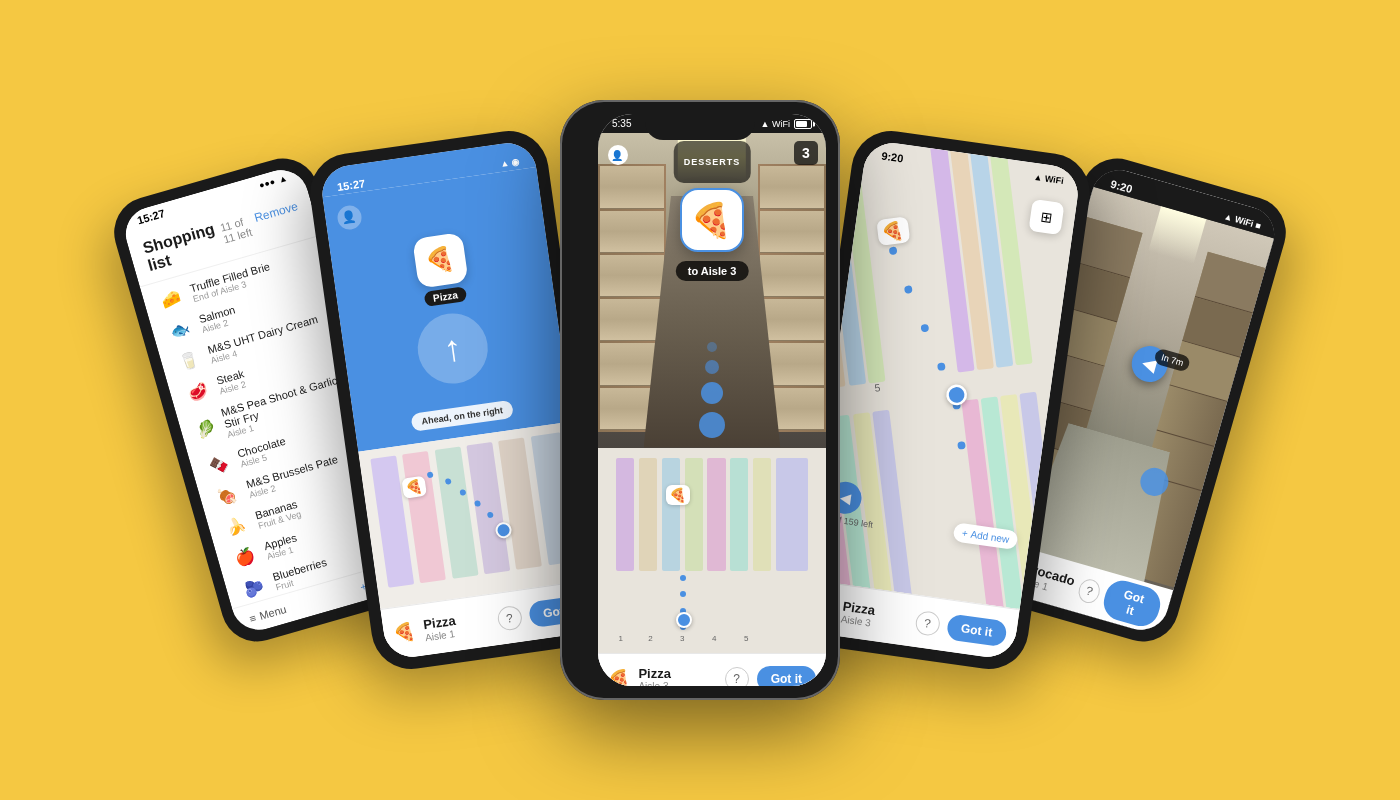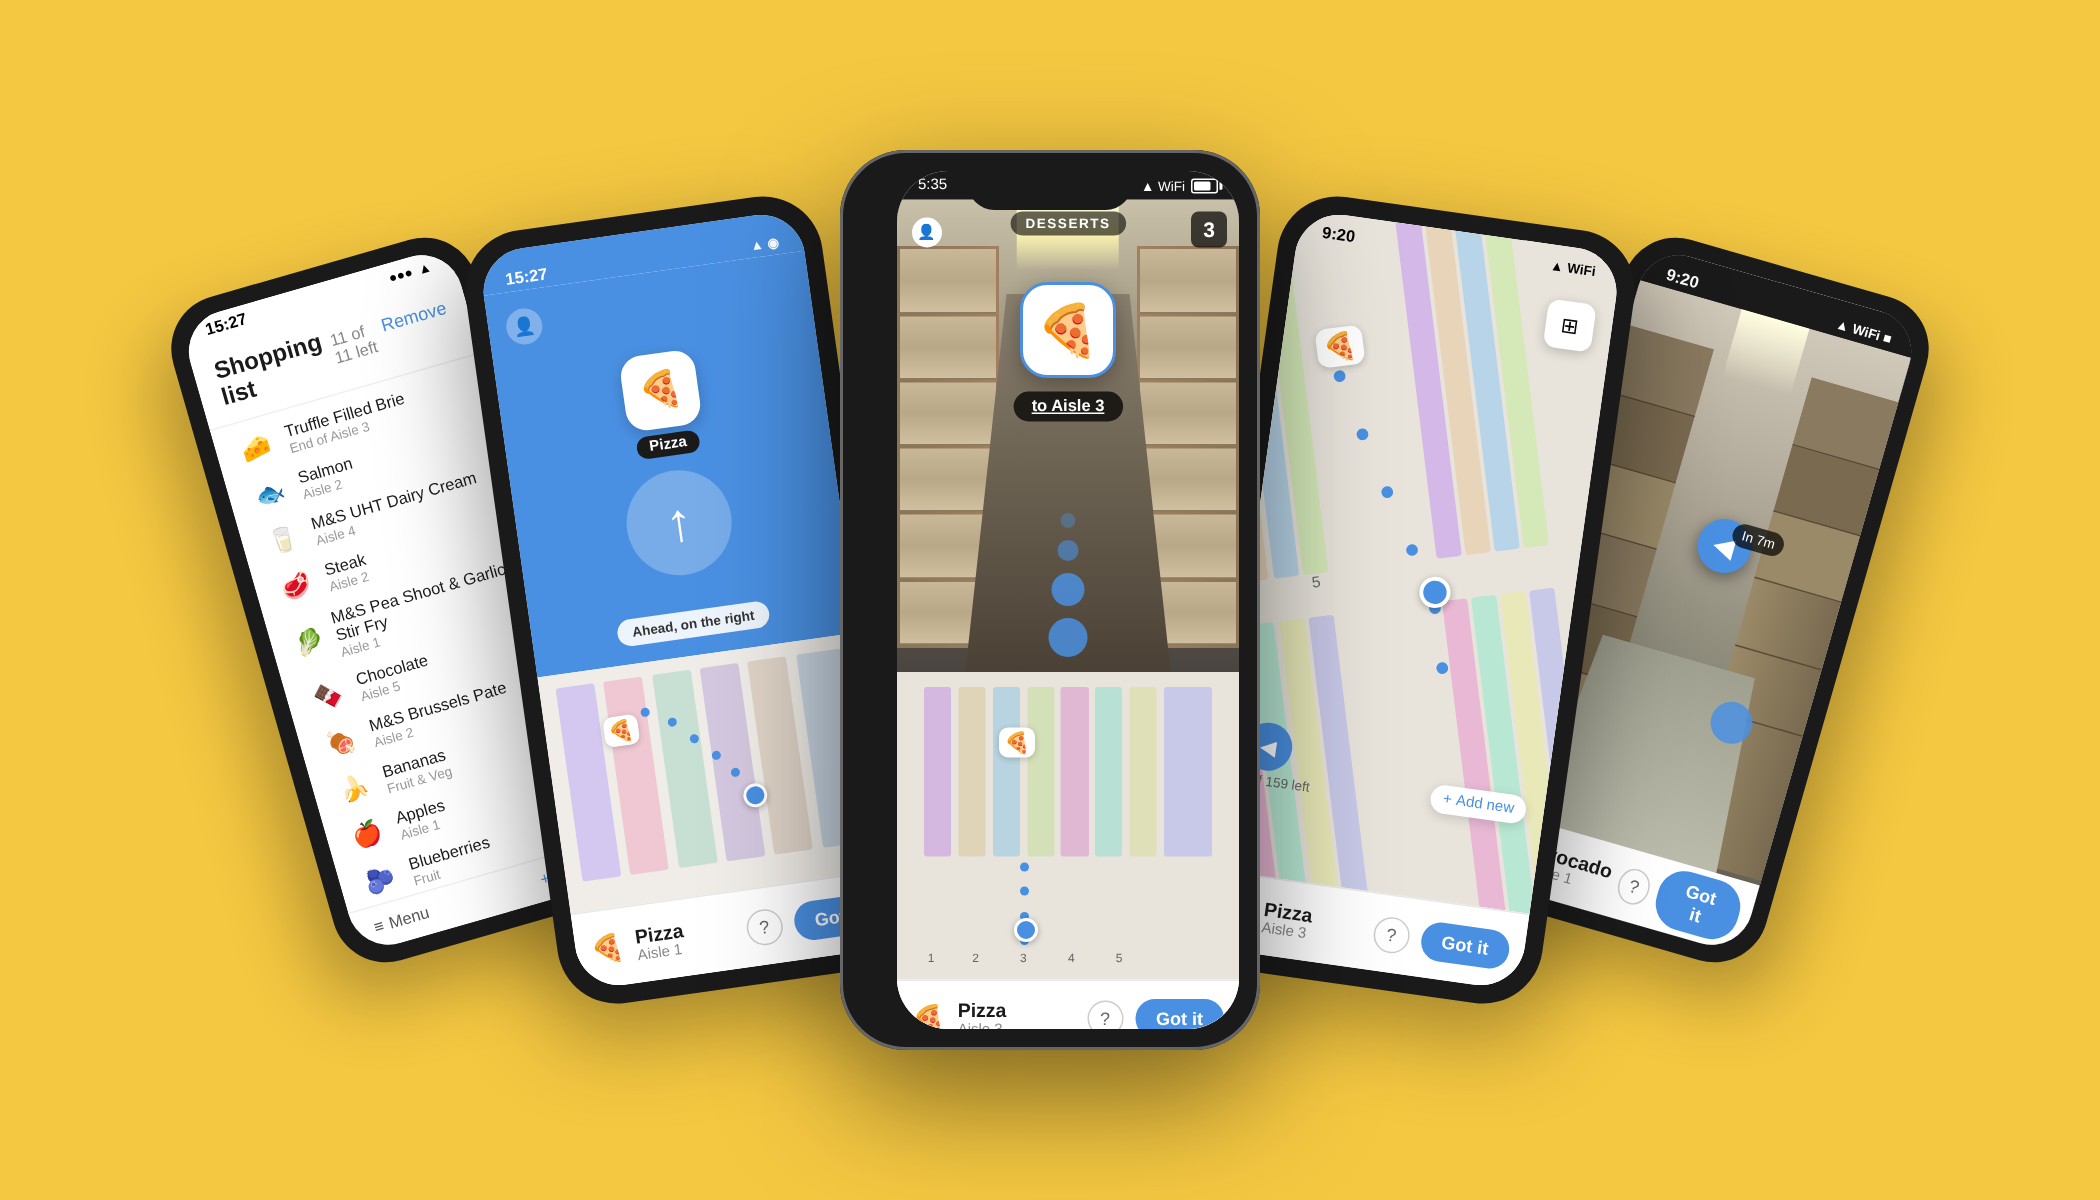--- a/index.html
+++ b/index.html
@@ -145,21 +145,21 @@
     .ar-desserts-label {
       position: absolute;
       top: 8px;
       left: 50%;
       transform: translateX(-50%);
       background: rgba(0,0,0,0.6);
       color: white;
       font-size: 9px;
       font-weight: 700;
       letter-spacing: 1px;
-      padding: 3px 10px;
+      padding: 16px 10px;
       border-radius: 10px;
       z-index: 5;
     }
 
     .ar-aisle-number {
       position: absolute;
       top: 8px;
       right: 8px;
       width: 24px;
       height: 24px;
@@ -213,21 +213,20 @@
       left: 50%;
       transform: translateX(-50%);
       background: rgba(0,0,0,0.75);
       color: white;
       font-size: 11px;
       font-weight: 600;
       padding: 4px 12px;
       border-radius: 12px;
       white-space: nowrap;
       z-index: 6;
-      text-decoration: underline;
     }
 
     .ar-dots {
       position: absolute;
       bottom: 10px;
       left: 50%;
       transform: translateX(-50%);
       display: flex;
       flex-direction: column;
       align-items: center;

